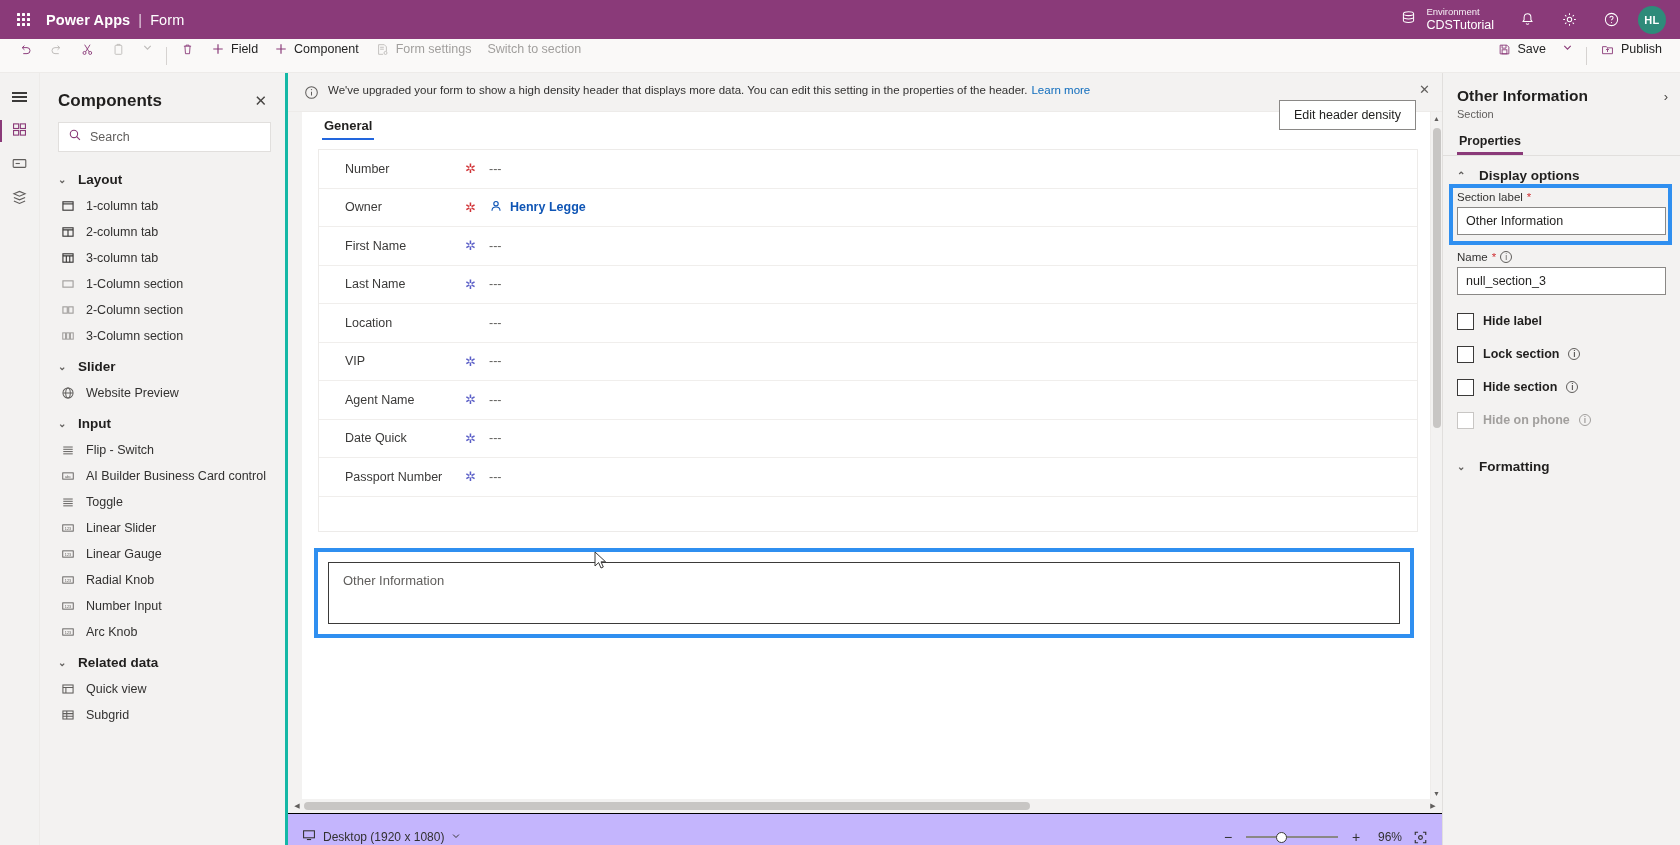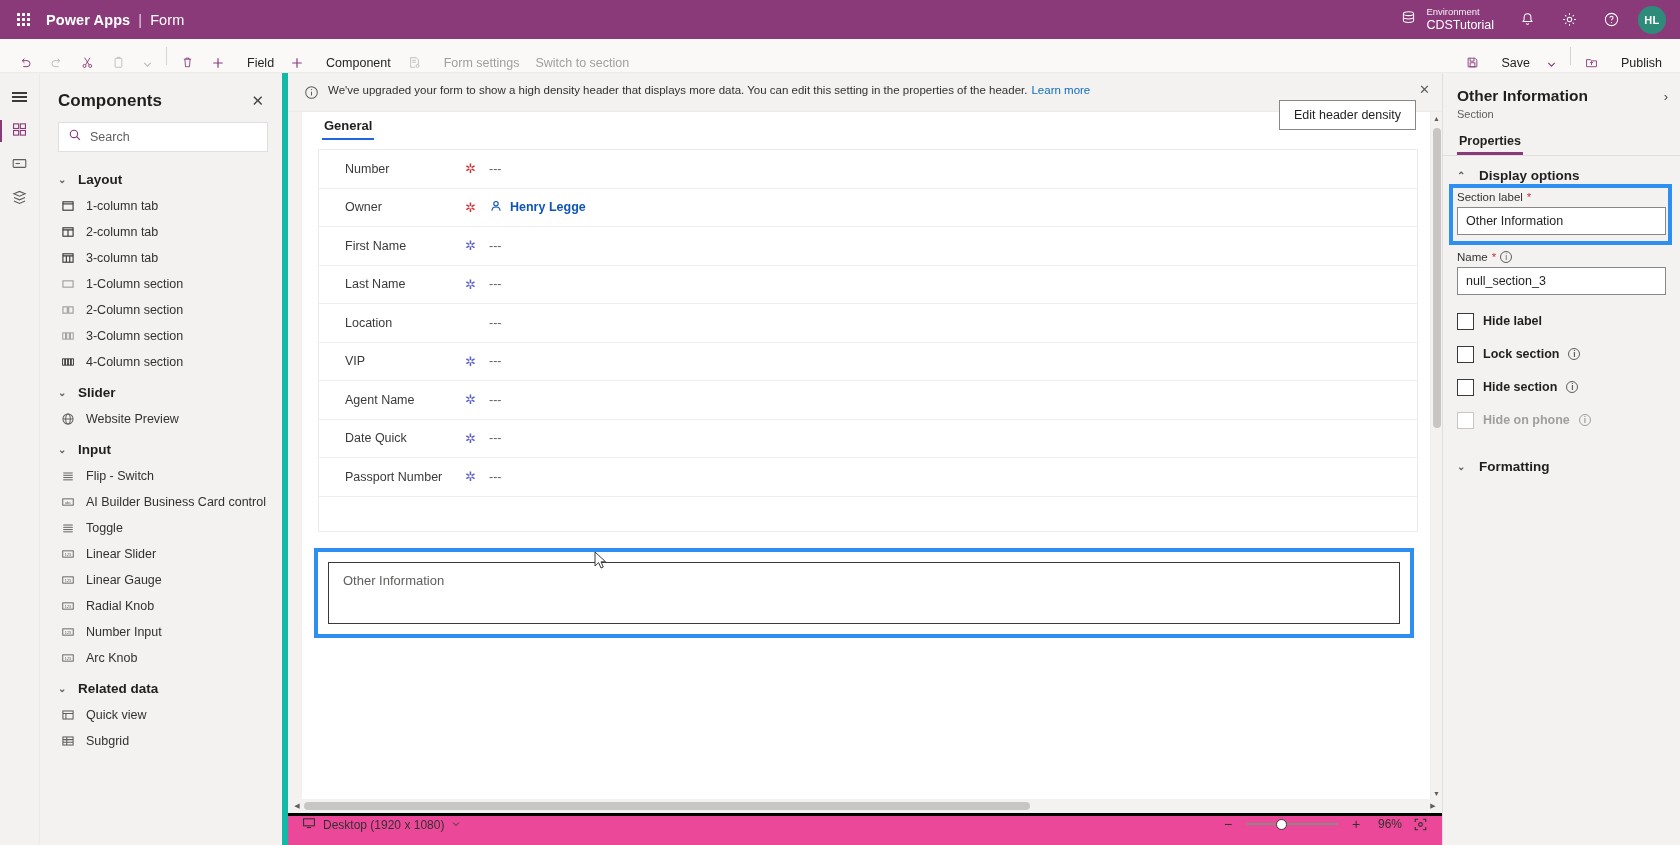--- a/index.html
+++ b/index.html
@@ -34,21 +34,21 @@
     font-size: 11px; font-weight: 600; display: flex; align-items: center; justify-content: center;
     margin: 0 14px 0 6px; cursor: pointer; letter-spacing: .3px;
   }
 
   
   .cmdbar {
     height: 34px; flex: 0 0 34px; background: #faf9f8; border-bottom: 1px solid #edebe9;
     display: flex; align-items: center; padding: 0 10px; font-size: 12.5px; color: #242424;
   }
   .cmd {
-    display: flex; align-items: flex-end; gap: 22px; height: 28px; padding: 0 8px;
+    display: flex; align-items: flex-start; gap: 6px; height: 28px; padding: 0 8px;
     cursor: pointer; border-radius: 2px; color: #242424; white-space: nowrap;
   }
   .cmd.disabled { color: #a19f9d; cursor: default; }
   .cmd .gl { color: #8a3a79; font-size: 14px; line-height: 1; display: flex; align-items: center; }
   .cmd.disabled .gl { color: #bdbbb9; }
   .cmd-sep { width: 1px; height: 18px; background: #d6d3d1; margin: 0 5px; }
   .cmdbar-right { margin-left: auto; display: flex; align-items: center; }
 
   
   .body { flex: 1; display: flex; min-height: 0; }
@@ -63,21 +63,21 @@
     cursor: pointer; border-radius: 2px; color: #605e5c; position: relative;
   }
   .rail-btn.active { color: #8a3a79; }
   .rail-btn.active::before {
     content: ""; position: absolute; left: -4px; top: 5px; width: 2px; height: 22px; background: #8a3a79;
   }
   .hamburger i { display: block; width: 15px; height: 1.5px; background: #3b3a39; margin: 2.5px 0; }
 
   
   .panel {
-    width: 248px; flex: 0 0 248px; background: #f3f2f1; border-right: 6px solid #14b8a6;
+    width: 248px; flex: 0 0 248px; background: #f3f2f1; border-right: 3px solid #14b8a6;
     display: flex; flex-direction: column; min-height: 0;
   }
   .panel-head { display: flex; align-items: center; padding: 16px 14px 10px 18px; }
   .panel-title { font-size: 17px; font-weight: 600; color: #201f1e; }
   .panel-close { margin-left: auto; color: #484644; cursor: pointer; font-size: 15px; line-height: 1; padding: 4px; }
   .search-wrap { padding: 0 14px 10px 18px; }
   .search-box {
     display: flex; align-items: center; gap: 8px; background: #fff; border: 1px solid #e1dfdd;
     height: 30px; padding: 0 9px;
   }
@@ -143,22 +143,22 @@
   .vscroll { width: 12px; flex: 0 0 12px; background: #f3f2f1; position: relative; border-left: 1px solid #eeecea; }
   .vscroll .up, .vscroll .down { position: absolute; left: 0; right: 0; height: 12px; display: flex; align-items: center; justify-content: center; color: #605e5c; font-size: 7px; }
   .vscroll .up { top: 0; } .vscroll .down { bottom: 0; }
   .vthumb { position: absolute; left: 2px; width: 8px; top: 16px; height: 300px; background: #c8c6c4; border-radius: 4px; }
   .hscroll-row { height: 14px; flex: 0 0 14px; background: #f3f2f1; display: flex; align-items: center; padding: 0 4px; }
   .hscroll-row .arw { color: #605e5c; font-size: 7px; width: 10px; text-align: center; }
   .htrack { flex: 1; height: 8px; background: #f3f2f1; position: relative; margin: 0 2px; }
   .hthumb { position: absolute; left: 0; top: 0; height: 8px; width: 726px; background: #c8c6c4; border-radius: 4px; }
 
   .statusbar {
-    height: 32px; flex: 0 0 32px; background: #ec4899; border-top: 3px solid #000000;
-    display: flex; align-items: flex-start; padding: 0 14px; font-size: 12px; color: #323130;
+    height: 32px; flex: 0 0 32px; background: #c4b5fd; border-top: 1px solid #000000;
+    display: flex; align-items: flex-end; padding: 0 14px; font-size: 12px; color: #323130;
   }
   .screen-sel { display: flex; align-items: center; gap: 7px; cursor: pointer; }
   .status-right { margin-left: auto; display: flex; align-items: center; gap: 11px; }
   .zoom-minus, .zoom-plus { cursor: pointer; color: #323130; font-size: 14px; width: 14px; text-align: center; }
   .slider { width: 92px; height: 14px; position: relative; cursor: pointer; }
   .slider .track { position: absolute; left: 0; right: 0; top: 6px; height: 2px; background: #8a8886; }
   .slider .knob { position: absolute; left: 30px; top: 2px; width: 11px; height: 11px; border-radius: 50%; background: #fff; border: 1.5px solid #3b3a39; }
   .zoom-pct { min-width: 28px; text-align: right; }
   .fit-icon { cursor: pointer; color: #323130; display: flex; align-items: center; }
 
@@ -488,31 +488,20 @@
         </div>
         <div class="comp-item">
           <span class="comp-ico">
             <svg width="14" height="14" viewBox="0 0 16 16" fill="none" stroke="#a19f9d" stroke-width="1.2">
                 <rect x="2" y="4.4" width="3.2" height="7.2"></rect>
                 <rect x="6.4" y="4.4" width="3.2" height="7.2"></rect>
                 <rect x="10.8" y="4.4" width="3.2" height="7.2"></rect>
               </svg>
           </span>
           <span>3-Column section</span>
-        </div>
-        <div class="comp-item">
-          <span class="comp-ico">
-            <svg width="14" height="14" viewBox="0 0 16 16" fill="none" stroke="#3b3a39" stroke-width="1.1">
-                <rect x="1.8" y="4.4" width="2.5" height="7.2"></rect>
-                <rect x="5.1" y="4.4" width="2.5" height="7.2"></rect>
-                <rect x="8.4" y="4.4" width="2.5" height="7.2"></rect>
-                <rect x="11.7" y="4.4" width="2.5" height="7.2"></rect>
-              </svg>
-          </span>
-          <span>4-Column section</span>
         </div>
 
         <div class="grp-head">
           <span class="chev">⌄</span>
           <span>Slider</span>
         </div>
         <div class="comp-item">
           <span class="comp-ico">
             <svg width="14" height="14" viewBox="0 0 16 16" fill="none" stroke="#605e5c" stroke-width="1.15">
                 <circle cx="8" cy="8" r="5.8"></circle>

